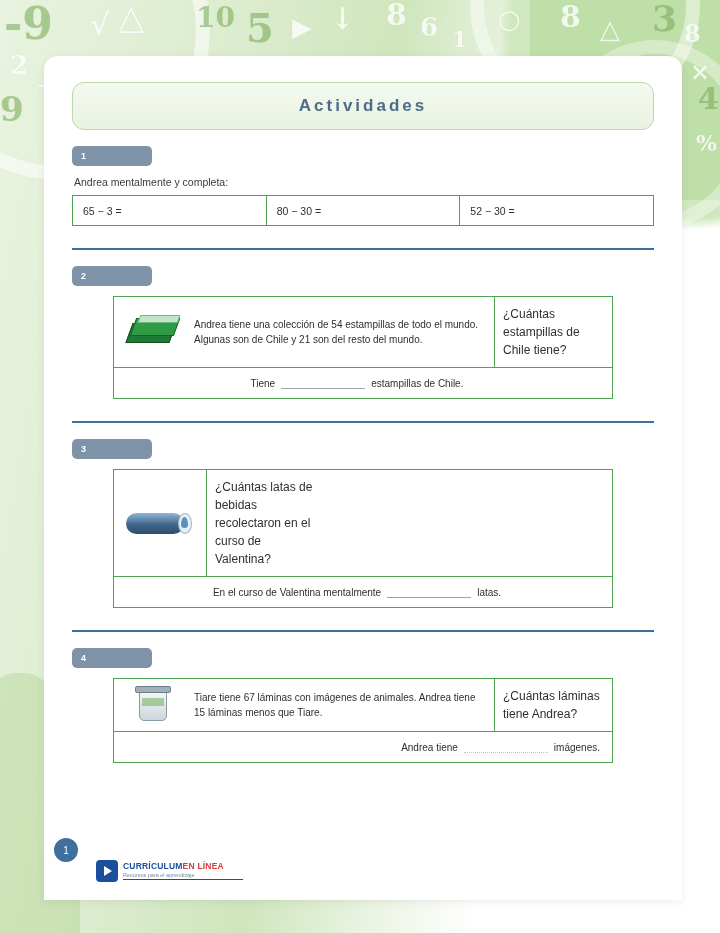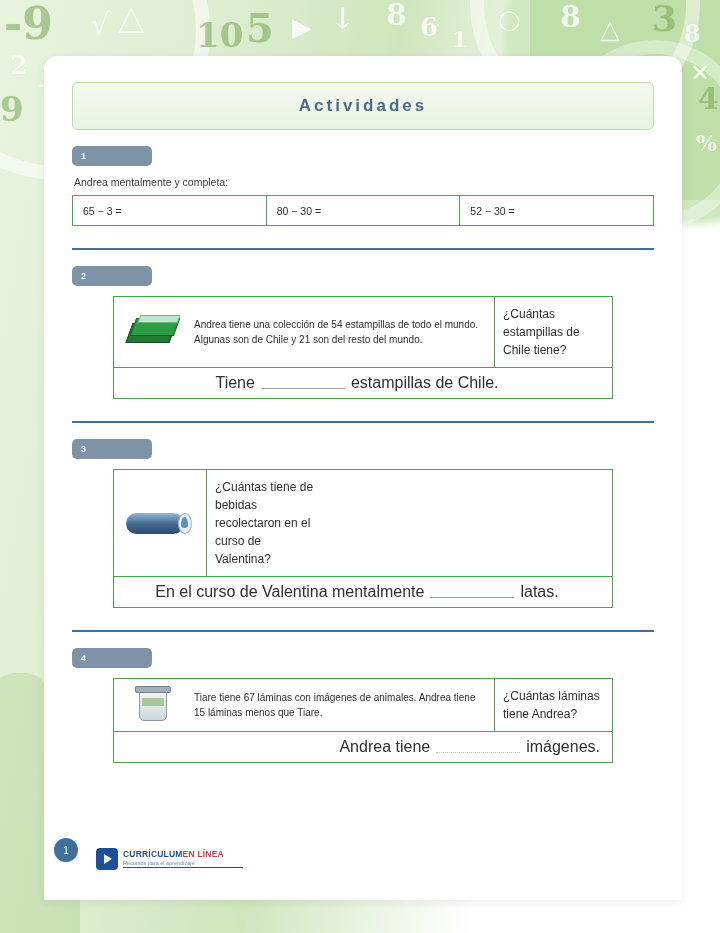--- a/index.html
+++ b/index.html
@@ -72,21 +72,21 @@
     height: 844px;
     background: #ffffff;
     border-radius: 14px 14px 0 0;
     box-shadow: 0 2px 10px rgba(0,0,0,.07);
   }
 
   .title-bar {
     margin: 26px 28px 0 28px;
     height: 48px;
     border: 1px solid #bcd9a8;
-    border-radius: 6px;
+    border-radius: 12px;
     background: linear-gradient(#f4f9ef, #e9f3e1);
     display: flex;
     align-items: center;
     justify-content: center;
   }
   .title-bar .t {
     font-size: 17px;
     letter-spacing: 3px;
     font-weight: bold;
     color: #4d6b8a;
@@ -170,21 +170,21 @@
     line-height: 1.5;
     padding: 8px;
     display: flex;
     align-items: center;
   }
   .wp-ans {
     height: 30px;
     display: flex;
     align-items: center;
     justify-content: flex-end;
-    font-size: 16px;
+    font-size: 10px;
     color: #2f2f2f;
     padding-right: 12px;
   }
   .wp-ans.center { justify-content: center; }
   .blank {
     display: inline-block;
     width: 84px;
     border-bottom: 1px solid #9aa7b2;
     margin: 0 6px;
     height: 11px;
@@ -274,21 +274,21 @@
     width: 24px; height: 24px;
     border-radius: 50%;
     background: #3f6f9c;
     color: #fff;
     font-size: 10px;
     display: flex; align-items: center; justify-content: center;
   }
   .logo {
     position: absolute;
     left: 52px;
-    bottom: 12px;
+    bottom: 0;
     display: flex;
     align-items: center;
     gap: 5px;
   }
   .logo .play {
     width: 22px; height: 22px;
     background: #1b4f9c;
     border-radius: 4px;
     display: flex; align-items: center; justify-content: center;
   }
@@ -316,21 +316,21 @@
   <div class="leaf"></div>
   <div class="leaf2"></div>
   <div class="swirl s1"></div>
   <div class="swirl s2"></div>
   <div class="swirl s3"></div>
 
   <div class="glyphs">
     <span class="g" style="left:4px; top:2px; font-size:44px;">-9</span>
     <span class="w" style="left:90px; top:10px; font-size:30px;">√</span>
     <span class="w" style="left:118px; top:0px; font-size:34px;">△</span>
-    <span class="g" style="left:196px; top:18px; font-size:34px;">10</span>
+    <span class="g" style="left:196px; top:4px; font-size:28px;">10</span>
     <span class="g" style="left:246px; top:8px; font-size:40px;">5</span>
     <span class="w" style="left:292px; top:14px; font-size:26px;">▶</span>
     <span class="w" style="left:330px; top:4px; font-size:30px;">↓</span>
     <span class="w" style="left:386px; top:0px; font-size:30px;">8</span>
     <span class="w" style="left:420px; top:14px; font-size:26px;">6</span>
     <span class="w" style="left:452px; top:28px; font-size:22px;">1</span>
     <span class="w" style="left:498px; top:6px; font-size:26px;">○</span>
     <span class="w" style="left:560px; top:2px; font-size:30px;">8</span>
     <span class="w" style="left:600px; top:16px; font-size:26px;">△</span>
     <span class="g" style="left:652px; top:0px; font-size:36px;">3</span>
@@ -394,21 +394,21 @@
     <div class="num-badge">3</div>
     <div class="wp">
       <div class="wp-top mid">
         <div class="wp-ico">
           <div class="ico-can">
             <div class="body"></div>
               <div class="cap"></div>
               <div class="drop"></div>
           </div>
         </div>
-        <div class="wp-q">¿Cuántas tiene de bebidas recolectaron en el curso de Valentina?</div>
+        <div class="wp-q">¿Cuántas latas de bebidas recolectaron en el curso de Valentina?</div>
       </div>
       <div class="wp-ans center">
         <span>En el curso de Valentina mentalmente</span>
         <span class="blank"></span>
         <span>latas.</span>
       </div>
     </div>
   </div>
 
   <div class="divider"></div>

